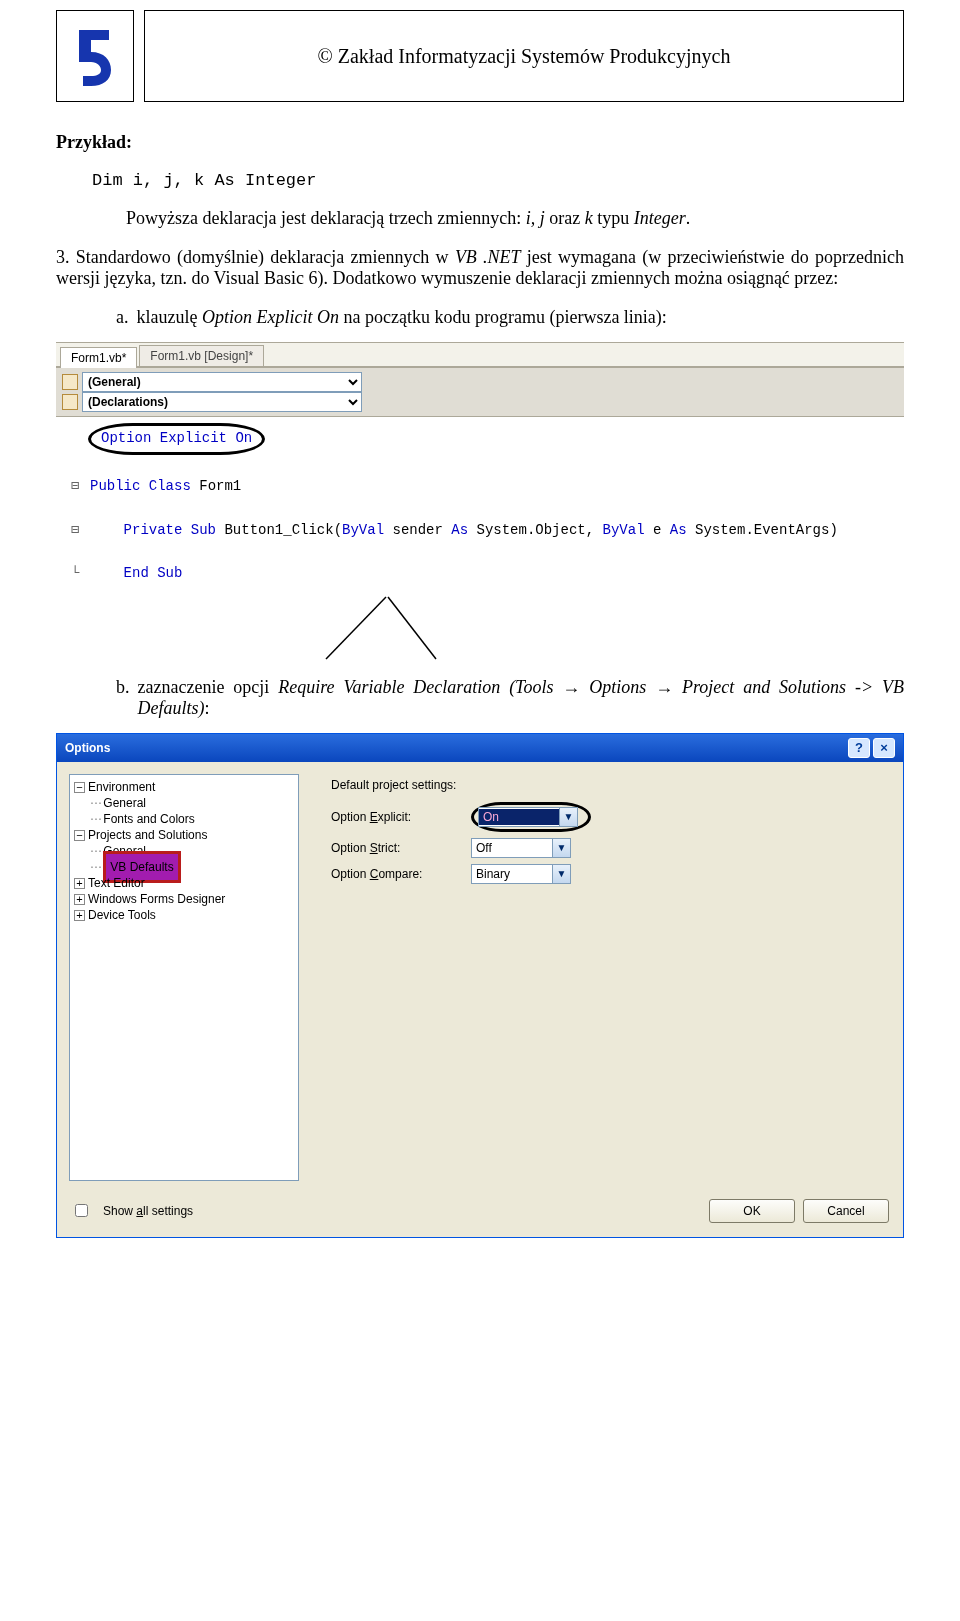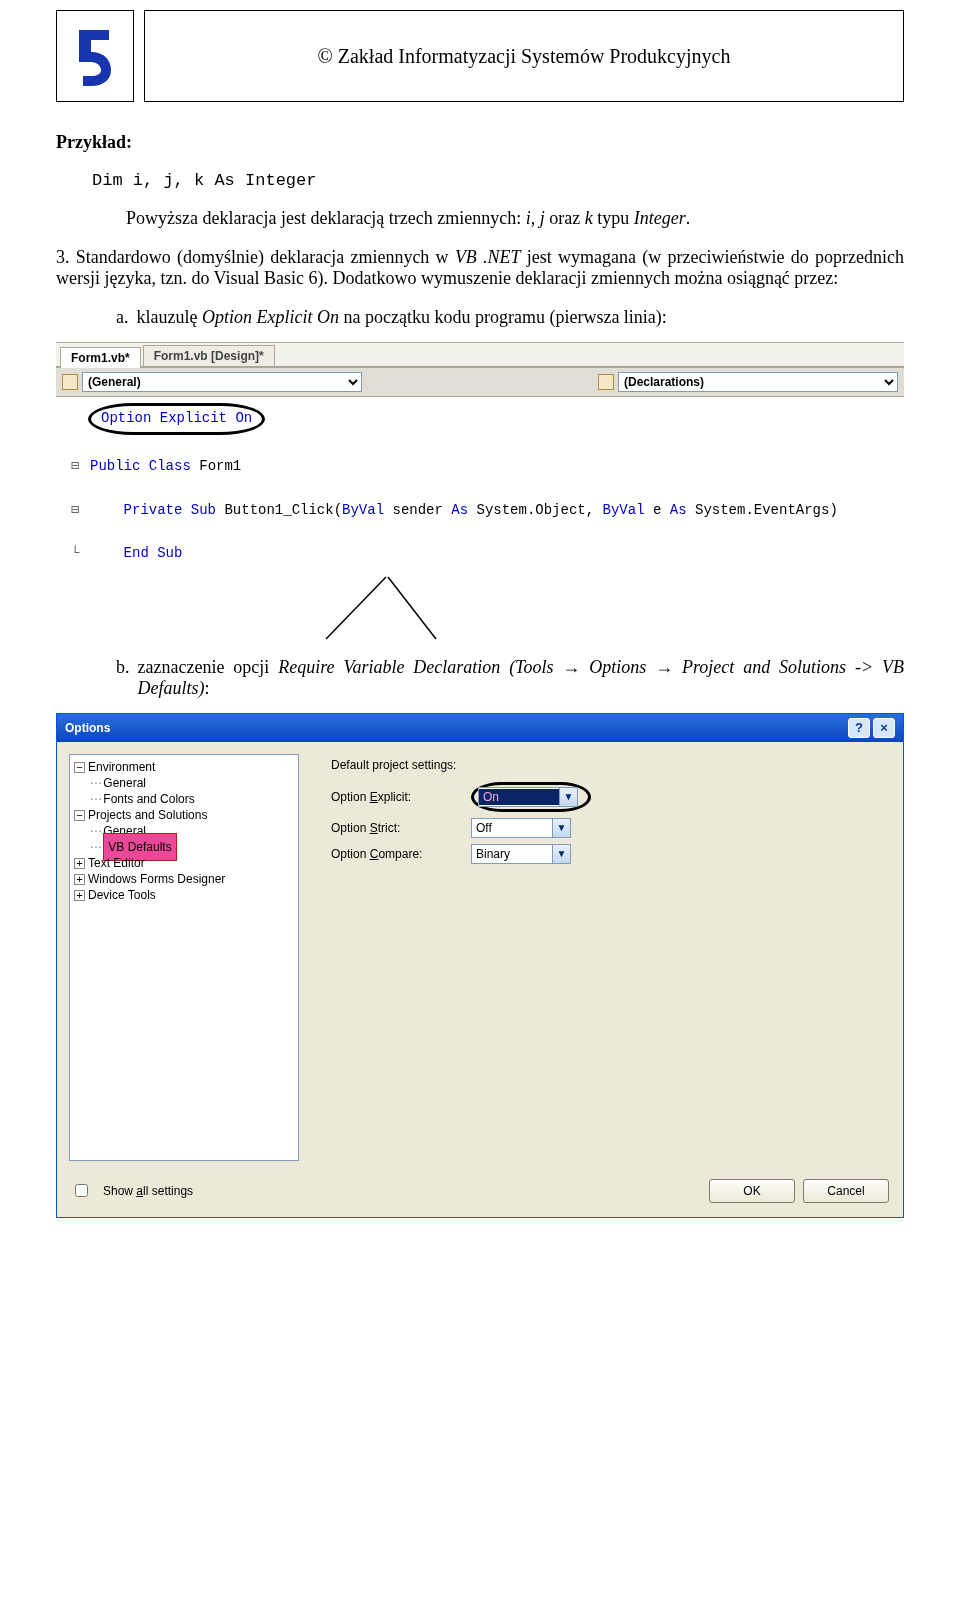--- a/index.html
+++ b/index.html
@@ -43,38 +43,38 @@
     background: #efece6;
     border-top: 1px solid #aca899;
     margin: 4px 0 10px 0;
   }
   .vs-tabs {
     background: #f3f2ea;
     padding: 2px 0 0 4px;
     display: flex;
     gap: 0;
     border-bottom: 2px solid #aca899;
-    font-weight: bold;
   }
   .vs-tab {
     font-size: 12px;
     padding: 3px 10px;
     background: #efece6;
     border: 1px solid #aca899;
     border-bottom: none;
     margin-right: 2px;
     color: #444;
   }
   .vs-tab.active { background: #fff; color: #000; position: relative; top: 2px; }
   .vs-toolbar {
     background: #e0ddd4;
     padding: 4px 6px;
     display: flex;
     justify-content: space-between;
     border-bottom: 1px solid #aca899;
+    flex-direction: column;
   }
   .vs-dd {
     display: flex; align-items: center; gap: 4px;
     font-size: 12px;
   }
   .vs-dd select {
     font-size: 12px;
     font-weight: bold;
     font-family: Tahoma, sans-serif;
     padding: 1px;
@@ -169,22 +169,22 @@
     width: 11px; height: 11px;
     border: 1px solid #888;
     align-items: center; justify-content: center;
     font-size: 11px;
     line-height: 1;
     background: #fff;
     margin-right: 3px;
   }
   .tree-dots { color: #888; letter-spacing: -2px; }
   .tree-sel {
-    background: #ec4899;
-    border: 1px solid #b91c1c;
+    background: #a21caf;
+    border: 3px solid #b91c1c;
     padding: 6px 4px;
   }
   .dlg-main { flex: 1; padding: 4px 4px 0 6px; }
   .field-row { display: flex; align-items: center; margin: 6px 0; gap: 10px; }
   .field-row label { width: 130px; }
   .field-row label u { text-decoration: underline; }
   .dd {
     display: inline-flex;
     align-items: center;
     border: 1px solid #7f9db9;

